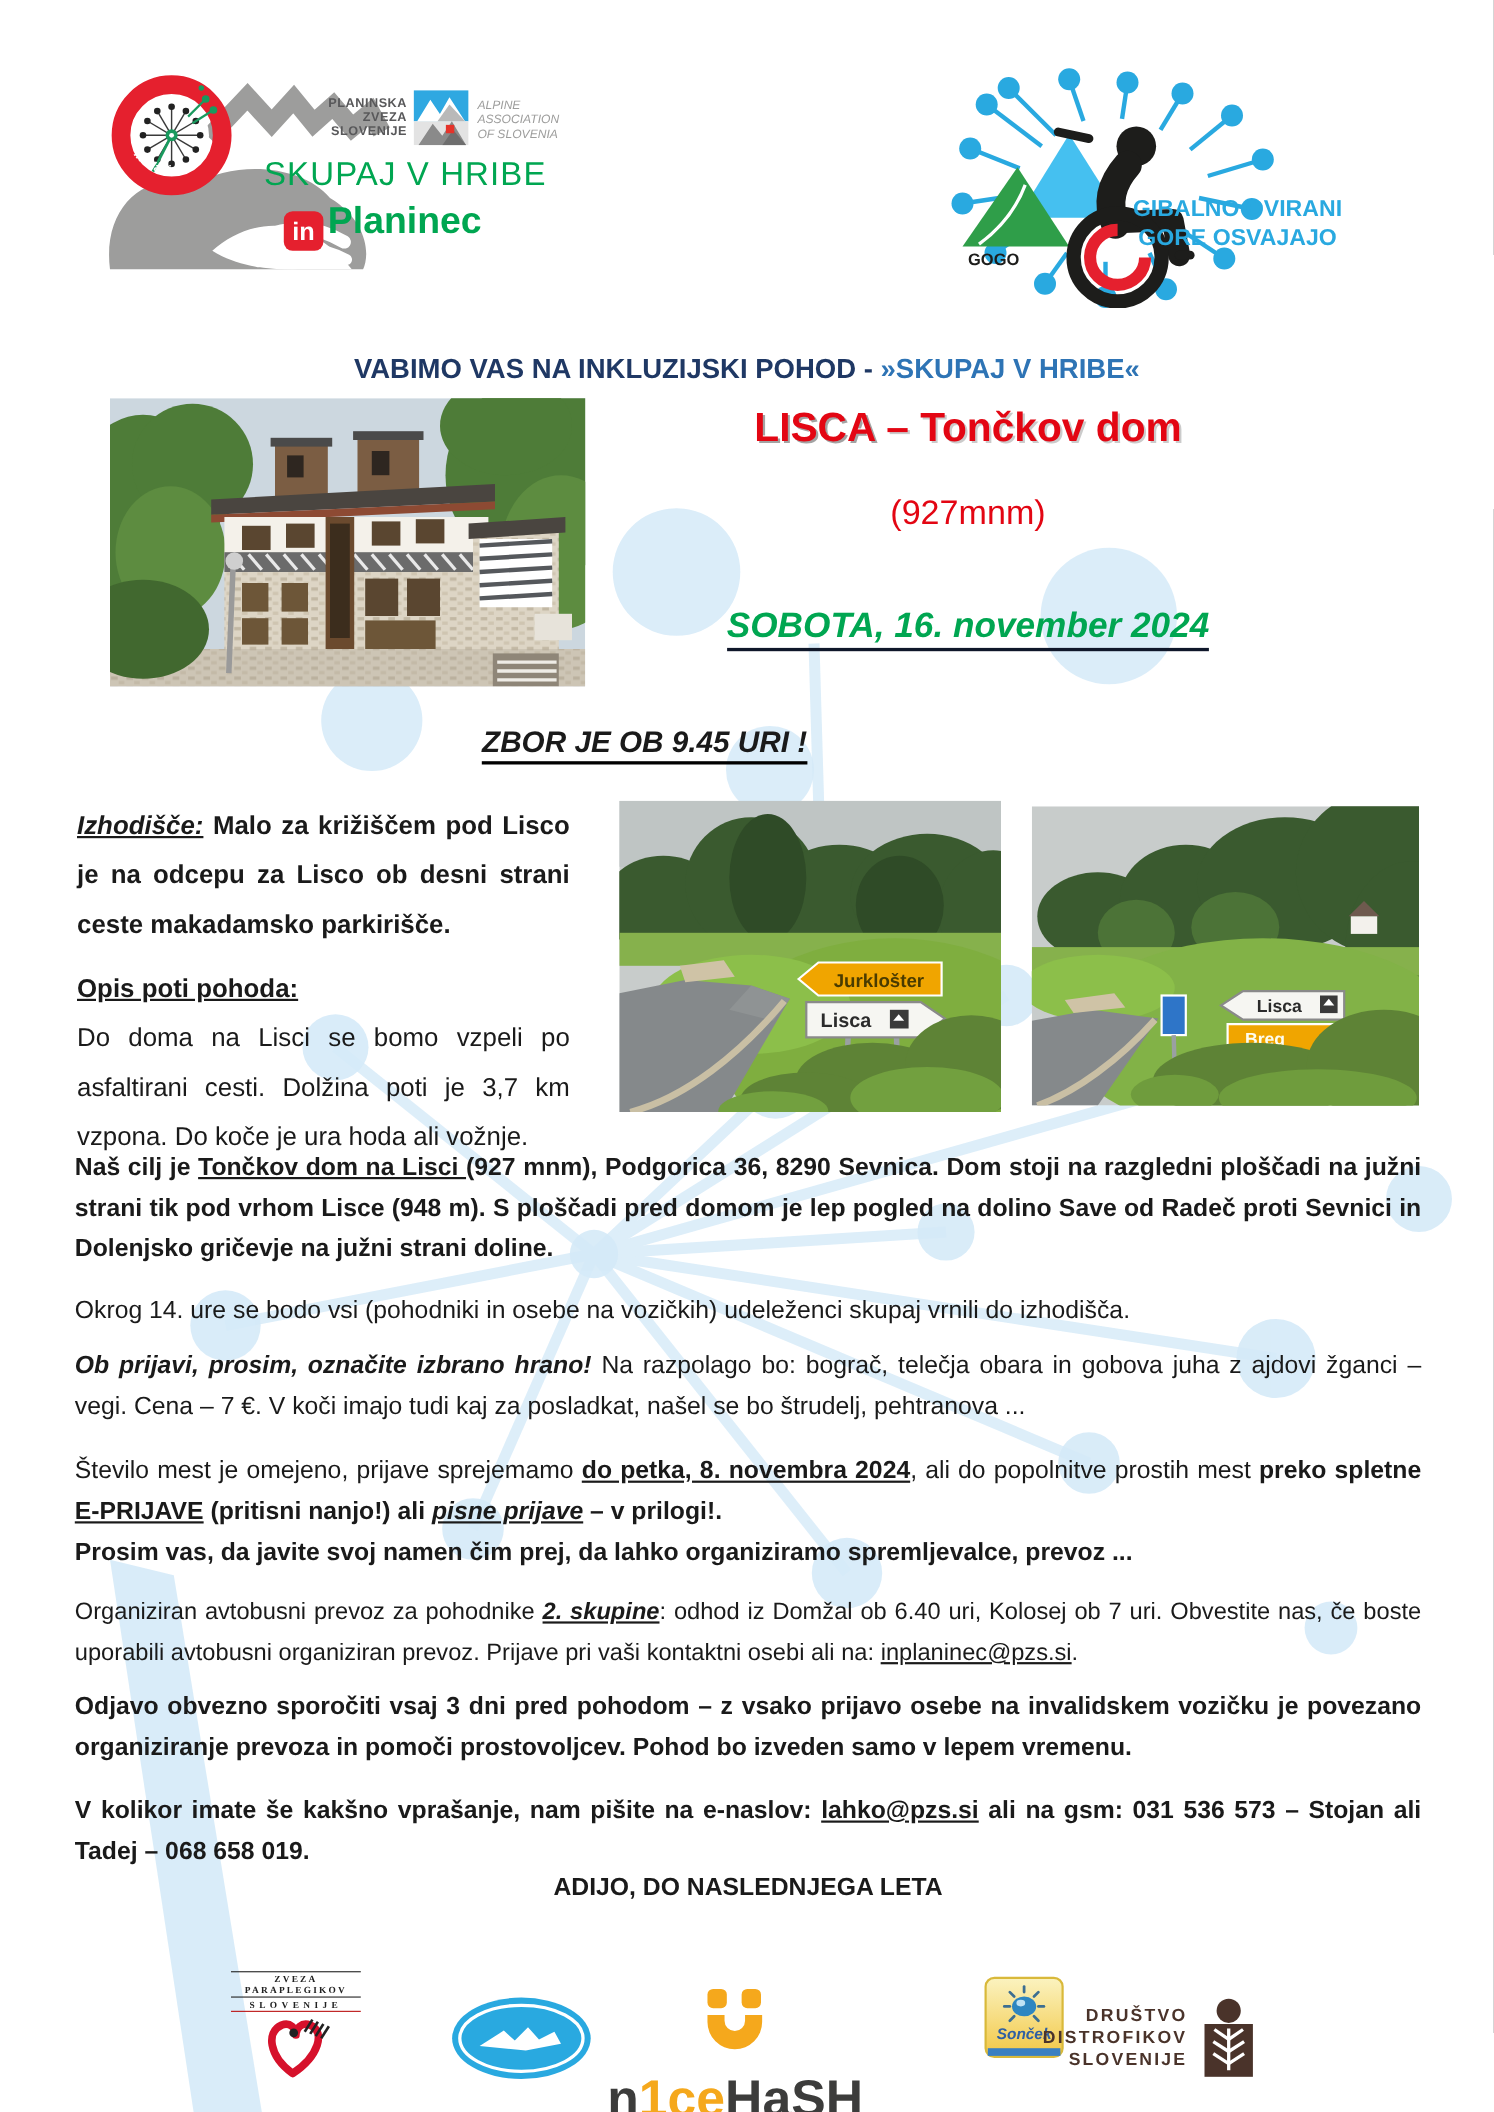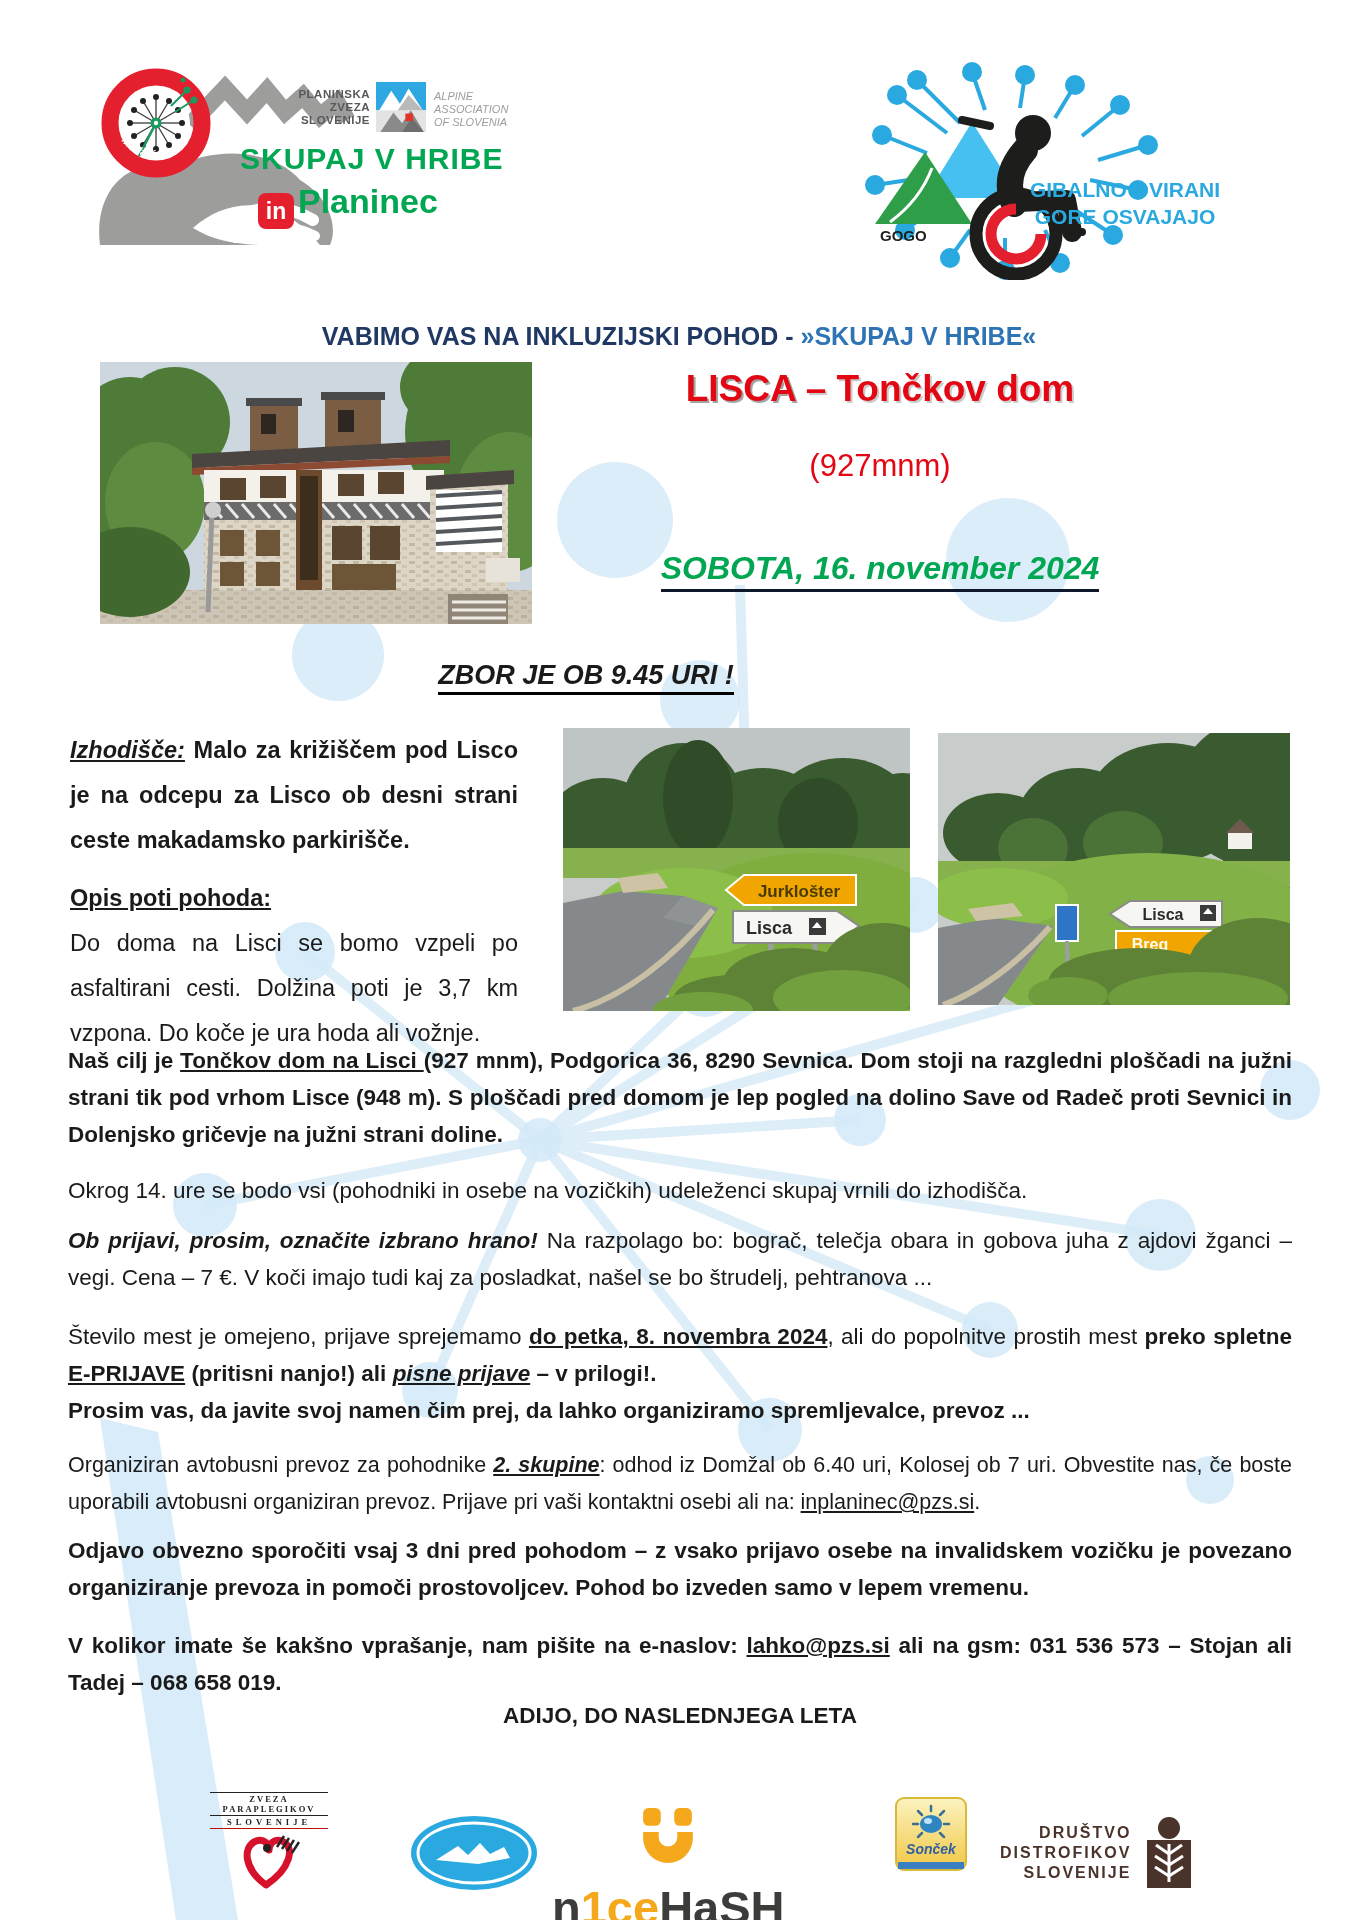--- a/index.html
+++ b/index.html
@@ -22,21 +22,21 @@
   .alt{font-size:31px;font-weight:normal;color:#e30613;margin-top:38px;}
   .date{display:inline-block;margin-top:66px;font-size:32px;font-weight:bold;font-style:italic;
         color:#00a651;border-bottom:3px solid #0f172a;padding-bottom:2px;}
   .zbor{left:0;top:660px;width:1172px;text-align:center;}
   .zbor span{display:inline-block;font-size:27px;font-weight:bold;font-style:italic;
              border-bottom:3px solid #000;padding-bottom:1px;}
   .leftcol{left:70px;width:448px;font-size:23.5px;line-height:45px;}
   .body-p{left:68px;width:1224px;font-size:22.5px;line-height:37px;}
   .pzs-small{font-size:11.5px;line-height:13px;font-weight:bold;color:#58585a;text-align:right;letter-spacing:.5px;}
   .alpine-small{font-size:11px;line-height:13px;font-style:italic;color:#9d9d9c;text-align:left;}
-  .skupaj{font-size:30px;font-weight:bold;color:#00a651;letter-spacing:1px;}
+  .skupaj{font-size:30px;font-weight:normal;color:#00a651;letter-spacing:1px;}
   .in-badge{display:inline-block;width:36px;height:36px;background:#e5202e;border-radius:8px;
             color:#fff;font-weight:bold;font-size:23px;text-align:center;line-height:36px;vertical-align:-6px;}
   .planinec{font-size:34px;font-weight:bold;color:#00a651;margin-left:4px;}
   .gogo-text{font-size:21px;line-height:27px;font-weight:bold;color:#29a9e0;text-align:center;}
   .foot-zp{font-size:8.5px;letter-spacing:2px;font-family:"Liberation Serif",serif;font-weight:bold;
            color:#222;text-align:center;}
   .foot-zp .l1{border-top:1px solid #222;border-bottom:1px solid #222;padding:1px 2px;}
   .foot-zp .l2{border-bottom:1px solid #b11;padding:1px 2px;letter-spacing:4px;}
   .nicehash{display:flex;align-items:center;gap:14px;flex-direction:column;}
   .nh-text{font-size:47px;font-weight:bold;color:#3c3c3b;letter-spacing:0px;}
@@ -511,21 +511,21 @@
         <line x1="19" y1="28" x2="24" y2="28"></line>
           <line x1="50" y1="15" x2="46" y2="19"></line>
         <line x1="24" y1="15" x2="28" y2="19"></line>
           <line x1="50" y1="41" x2="46" y2="37"></line>
         <line x1="24" y1="41" x2="28" y2="37"></line>
       </g>
       <text x="37" y="58" font-size="14" font-weight="bold" font-style="italic" fill="#2e5fa3" text-anchor="middle">Sonček</text>
     </svg>
   </div>
 
-  <div class="abs z drustvo" style="left:1000px;top:1816px">
+  <div class="abs z drustvo" style="left:948px;top:1816px">
     <div class="drustvo-text">
       <div>DRUŠTVO</div>
       <div>DISTROFIKOV</div>
       <div>SLOVENIJE</div>
     </div>
     <svg width="52" height="74" viewBox="0 0 52 74">
       <circle cx="26" cy="12" r="11" fill="#4a332a"></circle>
       <rect x="4" y="24" width="44" height="48" fill="#4a332a"></rect>
       <g stroke="#ffffff" stroke-width="3">
         <line x1="26" y1="28" x2="26" y2="66"></line>

